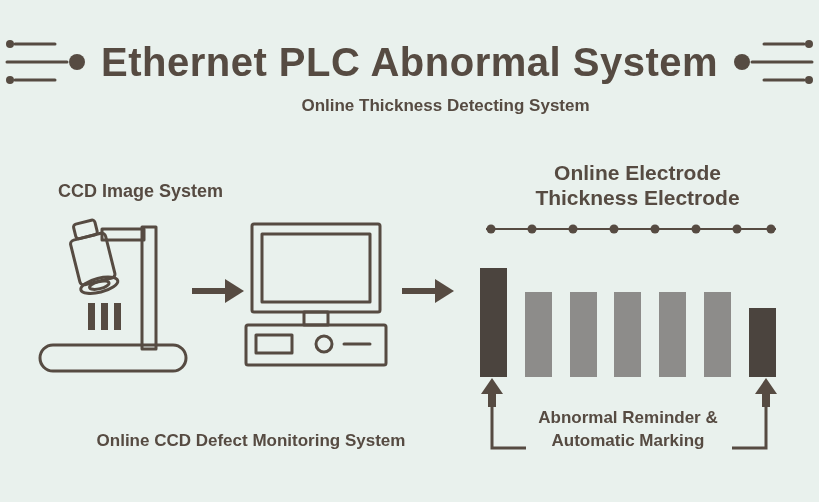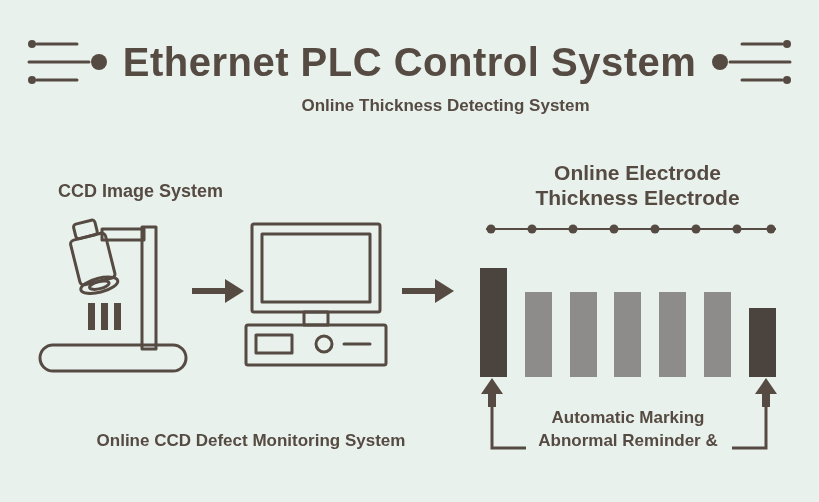--- a/index.html
+++ b/index.html
@@ -68,21 +68,21 @@
 
   <div class="hdr">
     <svg class="deco deco-left" width="84" height="52" viewBox="0 0 84 52">
       <line x1="10" y1="8" x2="50" y2="8" stroke="var(--ink)" stroke-width="3" stroke-linecap="round"></line>
       <circle cx="5" cy="8" r="4" class="filled"></circle>
       <line x1="2" y1="26" x2="62" y2="26" stroke="var(--ink)" stroke-width="3" stroke-linecap="round"></line>
       <circle cx="72" cy="26" r="8" class="filled"></circle>
       <line x1="10" y1="44" x2="50" y2="44" stroke="var(--ink)" stroke-width="3" stroke-linecap="round"></line>
       <circle cx="5" cy="44" r="4" class="filled"></circle>
     </svg>
-    <h1 class="page-title">Ethernet PLC Control System</h1>
+    <h1 class="page-title">Ethernet PLC Abnormal System</h1>
     <svg class="deco deco-right" width="84" height="52" viewBox="0 0 84 52">
       <line x1="10" y1="8" x2="50" y2="8" stroke="var(--ink)" stroke-width="3" stroke-linecap="round"></line>
       <circle cx="5" cy="8" r="4" class="filled"></circle>
       <line x1="2" y1="26" x2="62" y2="26" stroke="var(--ink)" stroke-width="3" stroke-linecap="round"></line>
       <circle cx="72" cy="26" r="8" class="filled"></circle>
       <line x1="10" y1="44" x2="50" y2="44" stroke="var(--ink)" stroke-width="3" stroke-linecap="round"></line>
       <circle cx="5" cy="44" r="4" class="filled"></circle>
     </svg>
   </div>
   <div class="subtitle">Online Thickness Detecting System</div>
@@ -158,19 +158,19 @@
     </g>
     <polyline points="22,29 22,70 56,70" fill="none" stroke="var(--ink)" stroke-width="3"></polyline>
     <g>
       <polygon class="filled" points="296,0 285,16 307,16"></polygon>
       <rect class="filled" x="292" y="14" width="8" height="15"></rect>
     </g>
     <polyline points="296,29 296,70 262,70" fill="none" stroke="var(--ink)" stroke-width="3"></polyline>
   </svg>
 
   <div class="annotation">
+    <div>Abnormal Reminder &amp;</div>
     <div>Automatic Marking</div>
-    <div>Abnormal Reminder &amp;</div>
   </div>
 
   <div class="caption">Online CCD Defect Monitoring System</div>
 
 </div>
 
 </body></html>

